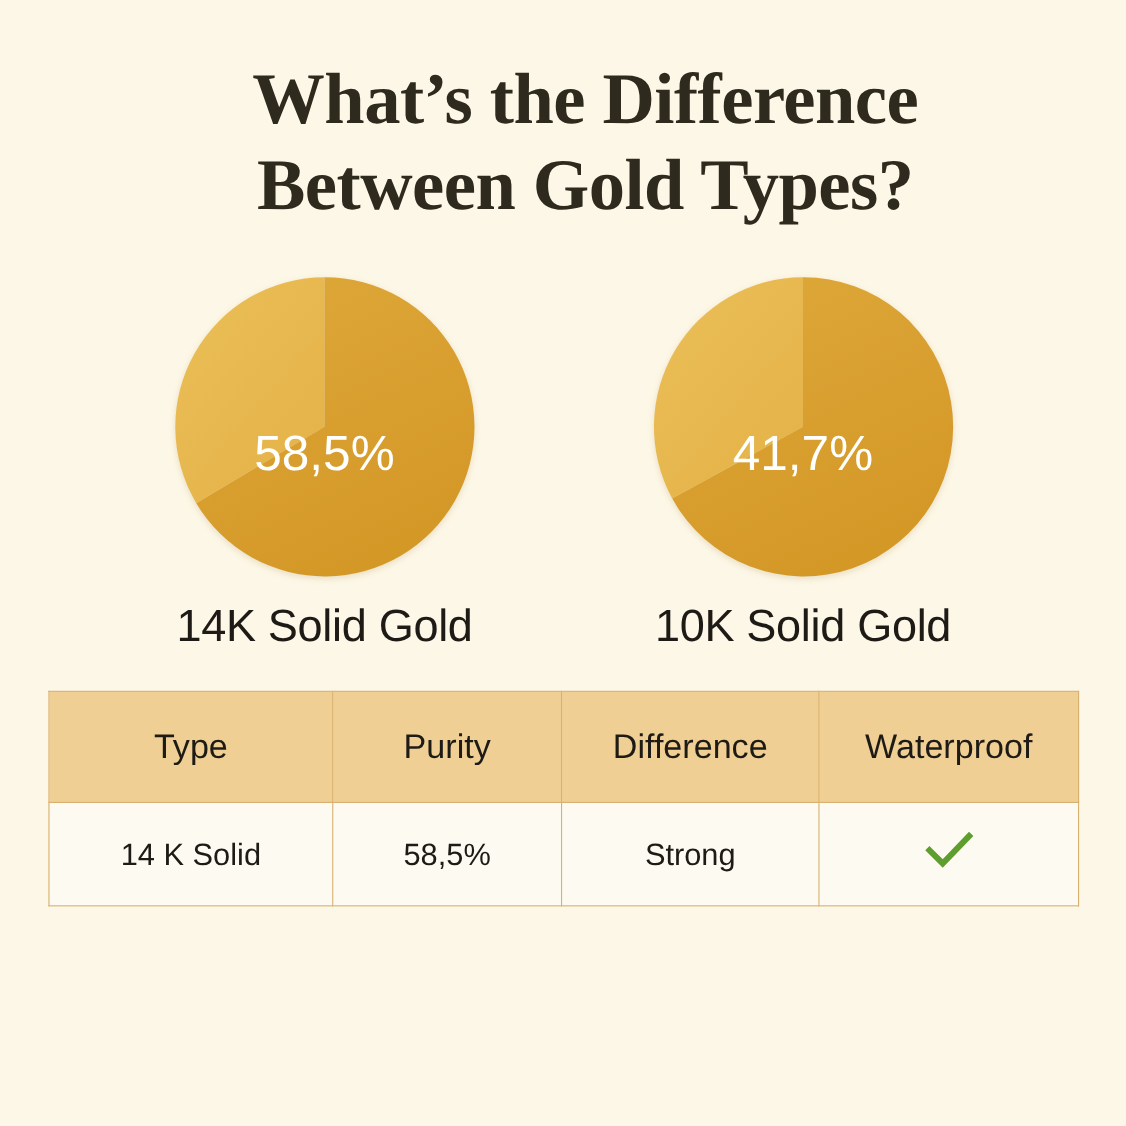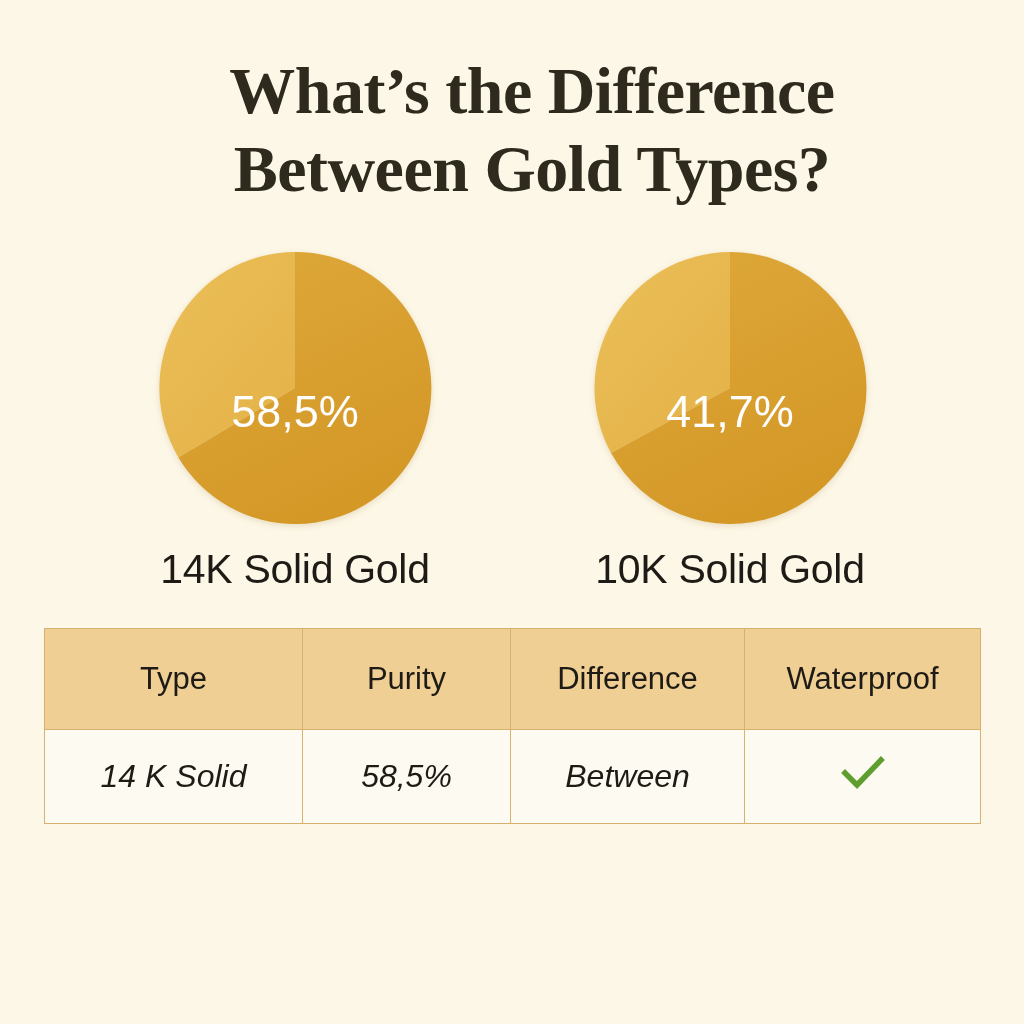--- a/index.html
+++ b/index.html
@@ -123,23 +123,22 @@
   }
   table.spec thead th {
     background: #EFCF93;
     height: 98px;
     font-size: 31px;
     font-weight: 400;
   }
   table.spec tbody td {
     background: #FDFBF1;
     height: 91px;
-    font-size: 32px;
+    font-size: 28px;
     font-weight: 400;
-    font-style: italic;
   }
   col.col-type  { width: 258px; }
   col.col-pur   { width: 208px; }
   col.col-dur   { width: 234px; }
   col.col-wat   { width: 236px; }
 
   .check {
     display: inline-block;
     line-height: 1;
   }
@@ -219,21 +218,21 @@
           <th>Type</th>
           <th>Purity</th>
           <th>Difference</th>
           <th>Waterproof</th>
         </tr>
       </thead>
       <tbody>
         <tr>
           <td>14 K Solid</td>
           <td>58,5%</td>
-          <td>Between</td>
+          <td>Strong</td>
           <td>
             <span class="check">
               <svg width="44" height="34" viewBox="0 0 44 34">
                 <path d="M4 17 L16 29 L40 4" fill="none" stroke="#5D9E2F" stroke-width="5.5" stroke-linecap="square" stroke-linejoin="miter"></path>
               </svg>
             </span>
           </td>
         </tr>
       </tbody>
     </table>

